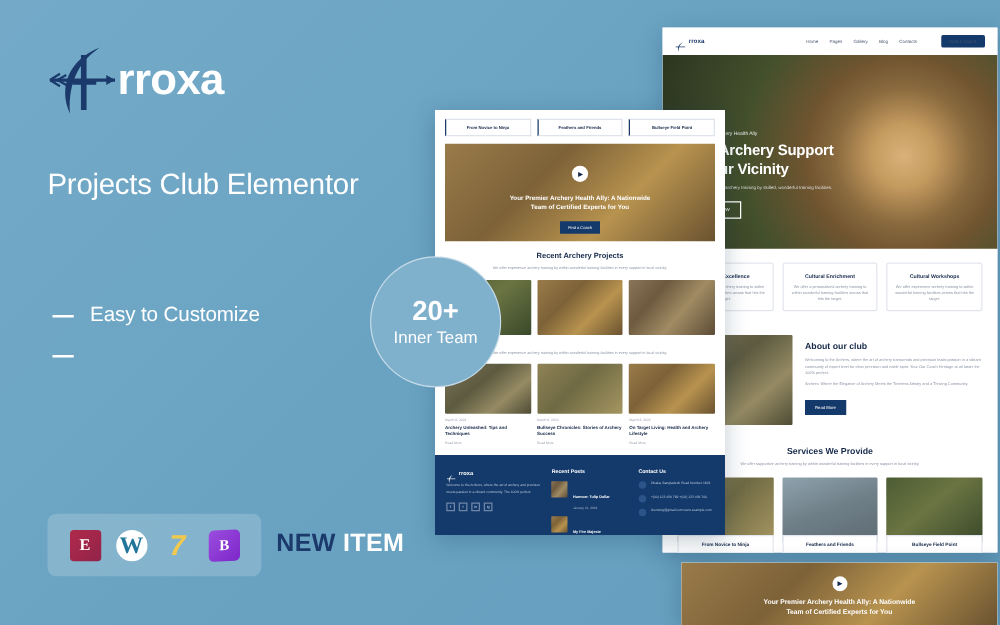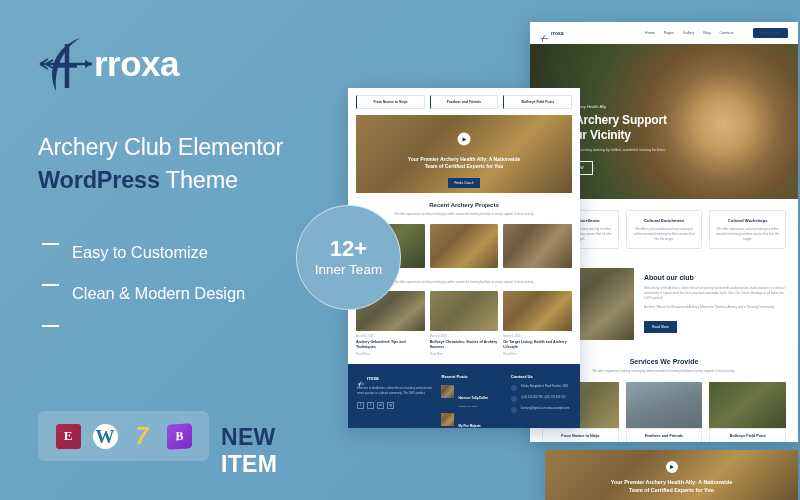--- a/index.html
+++ b/index.html
@@ -17,38 +17,38 @@
   .logo-mark { width:62px; height:62px; position:relative; }
   .logo-word { font-size:35px; font-weight:700; color:#ffffff; letter-spacing:-0.5px; margin-left:-4px; }
 
   .headline { position:absolute; left:38px; top:131px; width:300px; }
   .headline .l1 { font-size:23.5px; font-weight:400; color:#ffffff; line-height:1.42; letter-spacing:-0.2px; }
   .headline .l2 { font-size:23.5px; line-height:1.42; letter-spacing:-0.2px; }
   .headline .l2 .wp { font-weight:700; color:#1b3a6b; }
   .headline .l2 .th { font-weight:400; color:#ffffff; }
 
   .features { position:absolute; left:42px; top:243px; }
-  .feat { display:flex; align-items:flex-start; margin-bottom:22px; }
+  .feat { display:flex; align-items:center; margin-bottom:22px; }
   .feat .dash { width:17px; height:2px; background:#ffffff; margin-right:13px; flex:none; }
   .feat .txt { font-size:16.5px; color:#ffffff; font-weight:400; letter-spacing:-0.1px; }
 
   .badge-bar { position:absolute; left:38px; top:411px; width:171px; height:50px;
                background:rgba(255,255,255,0.18); border-radius:7px;
                display:flex; align-items:center; justify-content:center; gap:12px; }
   .tech { width:25px; height:25px; display:flex; align-items:center; justify-content:center; }
   .tech-elementor { background:linear-gradient(135deg,#b02a4a,#92234a); border-radius:3px;
                     color:#fff; font-size:13px; font-weight:700; font-family:"Liberation Serif",serif; }
   .tech-wp { background:#ffffff; border-radius:50%; color:#21759b; font-size:19px; font-weight:700;
              font-family:"Liberation Serif",serif; line-height:1; }
   .tech-seven { color:#f2c94c; font-size:23px; font-weight:700; font-style:italic; line-height:1; }
   .tech-bs { background:linear-gradient(135deg,#9b4dde,#7d27c9); border-radius:4px; color:#fff;
              font-size:12px; font-weight:700; font-family:"Liberation Serif",serif;
              transform:skewY(-3deg); }
 
-  .new-item { position:absolute; left:221px; top:424px; font-size:23px; font-weight:700; letter-spacing:0.3px; }
+  .new-item { position:absolute; left:221px; top:424px; font-size:20px; font-weight:700; letter-spacing:0.3px; }
   .new-item .new { color:#1b3a6b; }
   .new-item .item { color:#ffffff; }
 
   
   .circle-badge { position:absolute; left:296px; top:205px; width:105px; height:105px; border-radius:50%;
                   background:#7fb0cc; border:1.5px solid rgba(255,255,255,0.55); z-index:20;
                   display:flex; flex-direction:column; align-items:center; justify-content:center; }
   .circle-badge .big { font-size:22px; font-weight:700; color:#ffffff; line-height:1.1; }
   .circle-badge .small { font-size:13.5px; font-weight:400; color:#ffffff; line-height:1.3; }
 
@@ -183,55 +183,48 @@
         <path d="M22 33 L41 33" stroke="#1b3a6b" stroke-width="3.4" fill="none"></path>
         <path d="M4 31 L56 31" stroke="#1b3a6b" stroke-width="2.6"></path>
         <path d="M56 31 L49 27 L49 35 Z" fill="#1b3a6b"></path>
         <path d="M4 31 L12 26 M4 31 L12 36 M10 31 L17 27 M10 31 L17 35" stroke="#1b3a6b" stroke-width="1.8" fill="none"></path>
       </svg>
     </span>
     <span class="logo-word">rroxa</span>
   </div>
 
   <div class="headline">
-    <div class="l1">Archery Club Elementor</div>
-    <div class="l2">
-      <span class="wp">WordPress</span><span class="th"> Theme</span>
-    </div>
+    <div class="l1">Projects Club Elementor</div>
   </div>
 
   <div class="features">
     <div class="feat">
       <span class="dash"></span>
       <span class="txt">Easy to Customize</span>
-    </div>
-    <div class="feat">
-      <span class="dash"></span>
-      <span class="txt">Clean &amp; Modern Design</span>
     </div>
     <div class="feat">
       <span class="dash"></span>
     </div>
   </div>
 
   <div class="badge-bar">
     <span class="tech tech-elementor">E</span>
     <span class="tech tech-wp">W</span>
     <span class="tech tech-seven">7</span>
     <span class="tech tech-bs">B</span>
   </div>
 
   <div class="new-item">
     <span class="new">NEW</span>
     <span class="item">ITEM</span>
   </div>
 </div>
 
 <div class="circle-badge">
-  <span class="big">12+</span>
+  <span class="big">20+</span>
   <span class="small">Inner Team</span>
 </div>
 
 <div class="sliver"></div>
 
 <div class="mock mock-right">
 
   <div class="rm-nav">
     <span class="rm-logo">
       <span class="mk">

